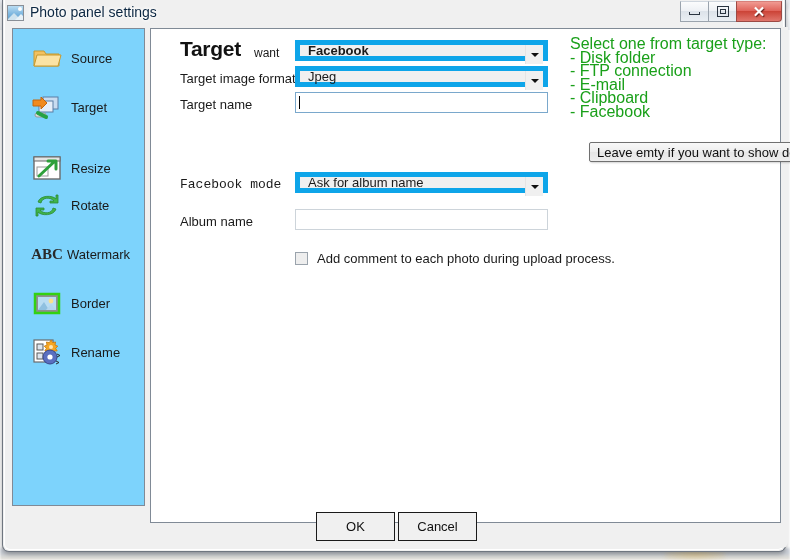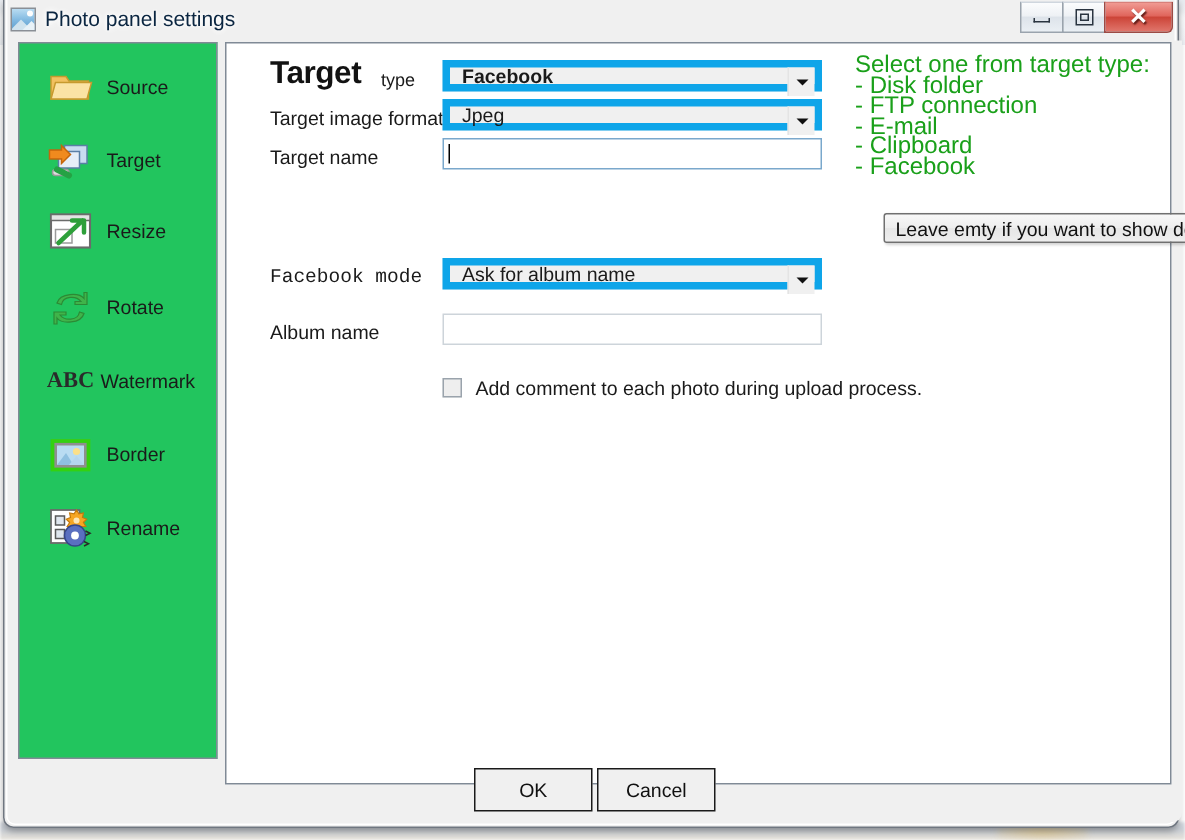--- a/index.html
+++ b/index.html
@@ -173,21 +173,21 @@
     position: absolute; left: 3px; top: 27px;
     width: 782px; height: 521px;
     background: #f0f0f0;
     border-radius: 0 0 6px 6px;
   }
 
   
   #sidebar {
     position: absolute; left: 6px; top: 1px;
     width: 133px; height: 478px;
-    background: #22c55e;
+    background: #7dd3fc;
     border: 1px solid #808a96;
   }
   .side-item {
     position: absolute;
     left: 0; width: 133px; height: 46px;
     display: flex; align-items: center;
   }
   .side-icon {
     position: absolute; left: 18px; top: 50%;
     transform: translateY(-50%);
@@ -370,21 +370,21 @@
               <rect x="12" y="6" width="15" height="12" fill="#c9dcf0" stroke="#5b7fa6" stroke-width="1"></rect>
               <rect x="8" y="10" width="14" height="11" fill="#e6eef8" stroke="#5b7fa6" stroke-width="1"></rect>
               <path d="M2 9 L10 9 L10 6 L16 12 L10 18 L10 15 L2 15 Z" fill="#f08a1e" stroke="#c4660c" stroke-width="1"></path>
               <rect x="4" y="22" width="11" height="4" rx="2" fill="#dddddd" stroke="#9a9a9a" stroke-width="1"></rect>
               <path d="M7 22 L15 26" stroke="#25a244" stroke-width="4" stroke-linecap="round"></path>
             </svg>
           </span>
           <span class="side-label">Target</span>
         </div>
 
-        <div class="side-item" style="top:102px;">
+        <div class="side-item" style="top:116px;">
           <span class="side-icon">
             <svg width="32" height="32" viewBox="0 0 32 32">
               <rect x="3" y="5" width="26" height="22" fill="#ffffff" stroke="#6b6b6b" stroke-width="1.4"></rect>
               <rect x="3" y="5" width="26" height="4" fill="#e4e4e4" stroke="#6b6b6b" stroke-width="1"></rect>
               <rect x="6" y="15" width="11" height="9" fill="#ffffff" stroke="#9a9a9a" stroke-width="1"></rect>
               <path d="M8 24 L24 9 M17 9 L25 9 L25 17" fill="none" stroke="#2ea03a" stroke-width="3" stroke-linecap="round" stroke-linejoin="round"></path>
             </svg>
           </span>
           <span class="side-label">Resize</span>
         </div>
@@ -431,21 +431,21 @@
               <path d="M26 18 l3 1.5 -3 1.5 M25 25 l3 1.5 -3 1.5" fill="none" stroke="#2a2a2a" stroke-width="1"></path>
             </svg>
           </span>
           <span class="side-label">Rename</span>
         </div>
       </div>
 
       <div id="content">
 
         <div class="heading-target">Target</div>
-        <div class="lbl lbl-type">type</div>
+        <div class="lbl lbl-type">want</div>
 
         <div class="combo" id="combo-type">
           <span class="val bold">Facebook</span>
           <span class="arrow-btn">
               <span class="arrow-tri"></span>
             </span>
         </div>
 
         <div class="lbl lbl-fmt">Target image format</div>
         <div class="combo" id="combo-format">

